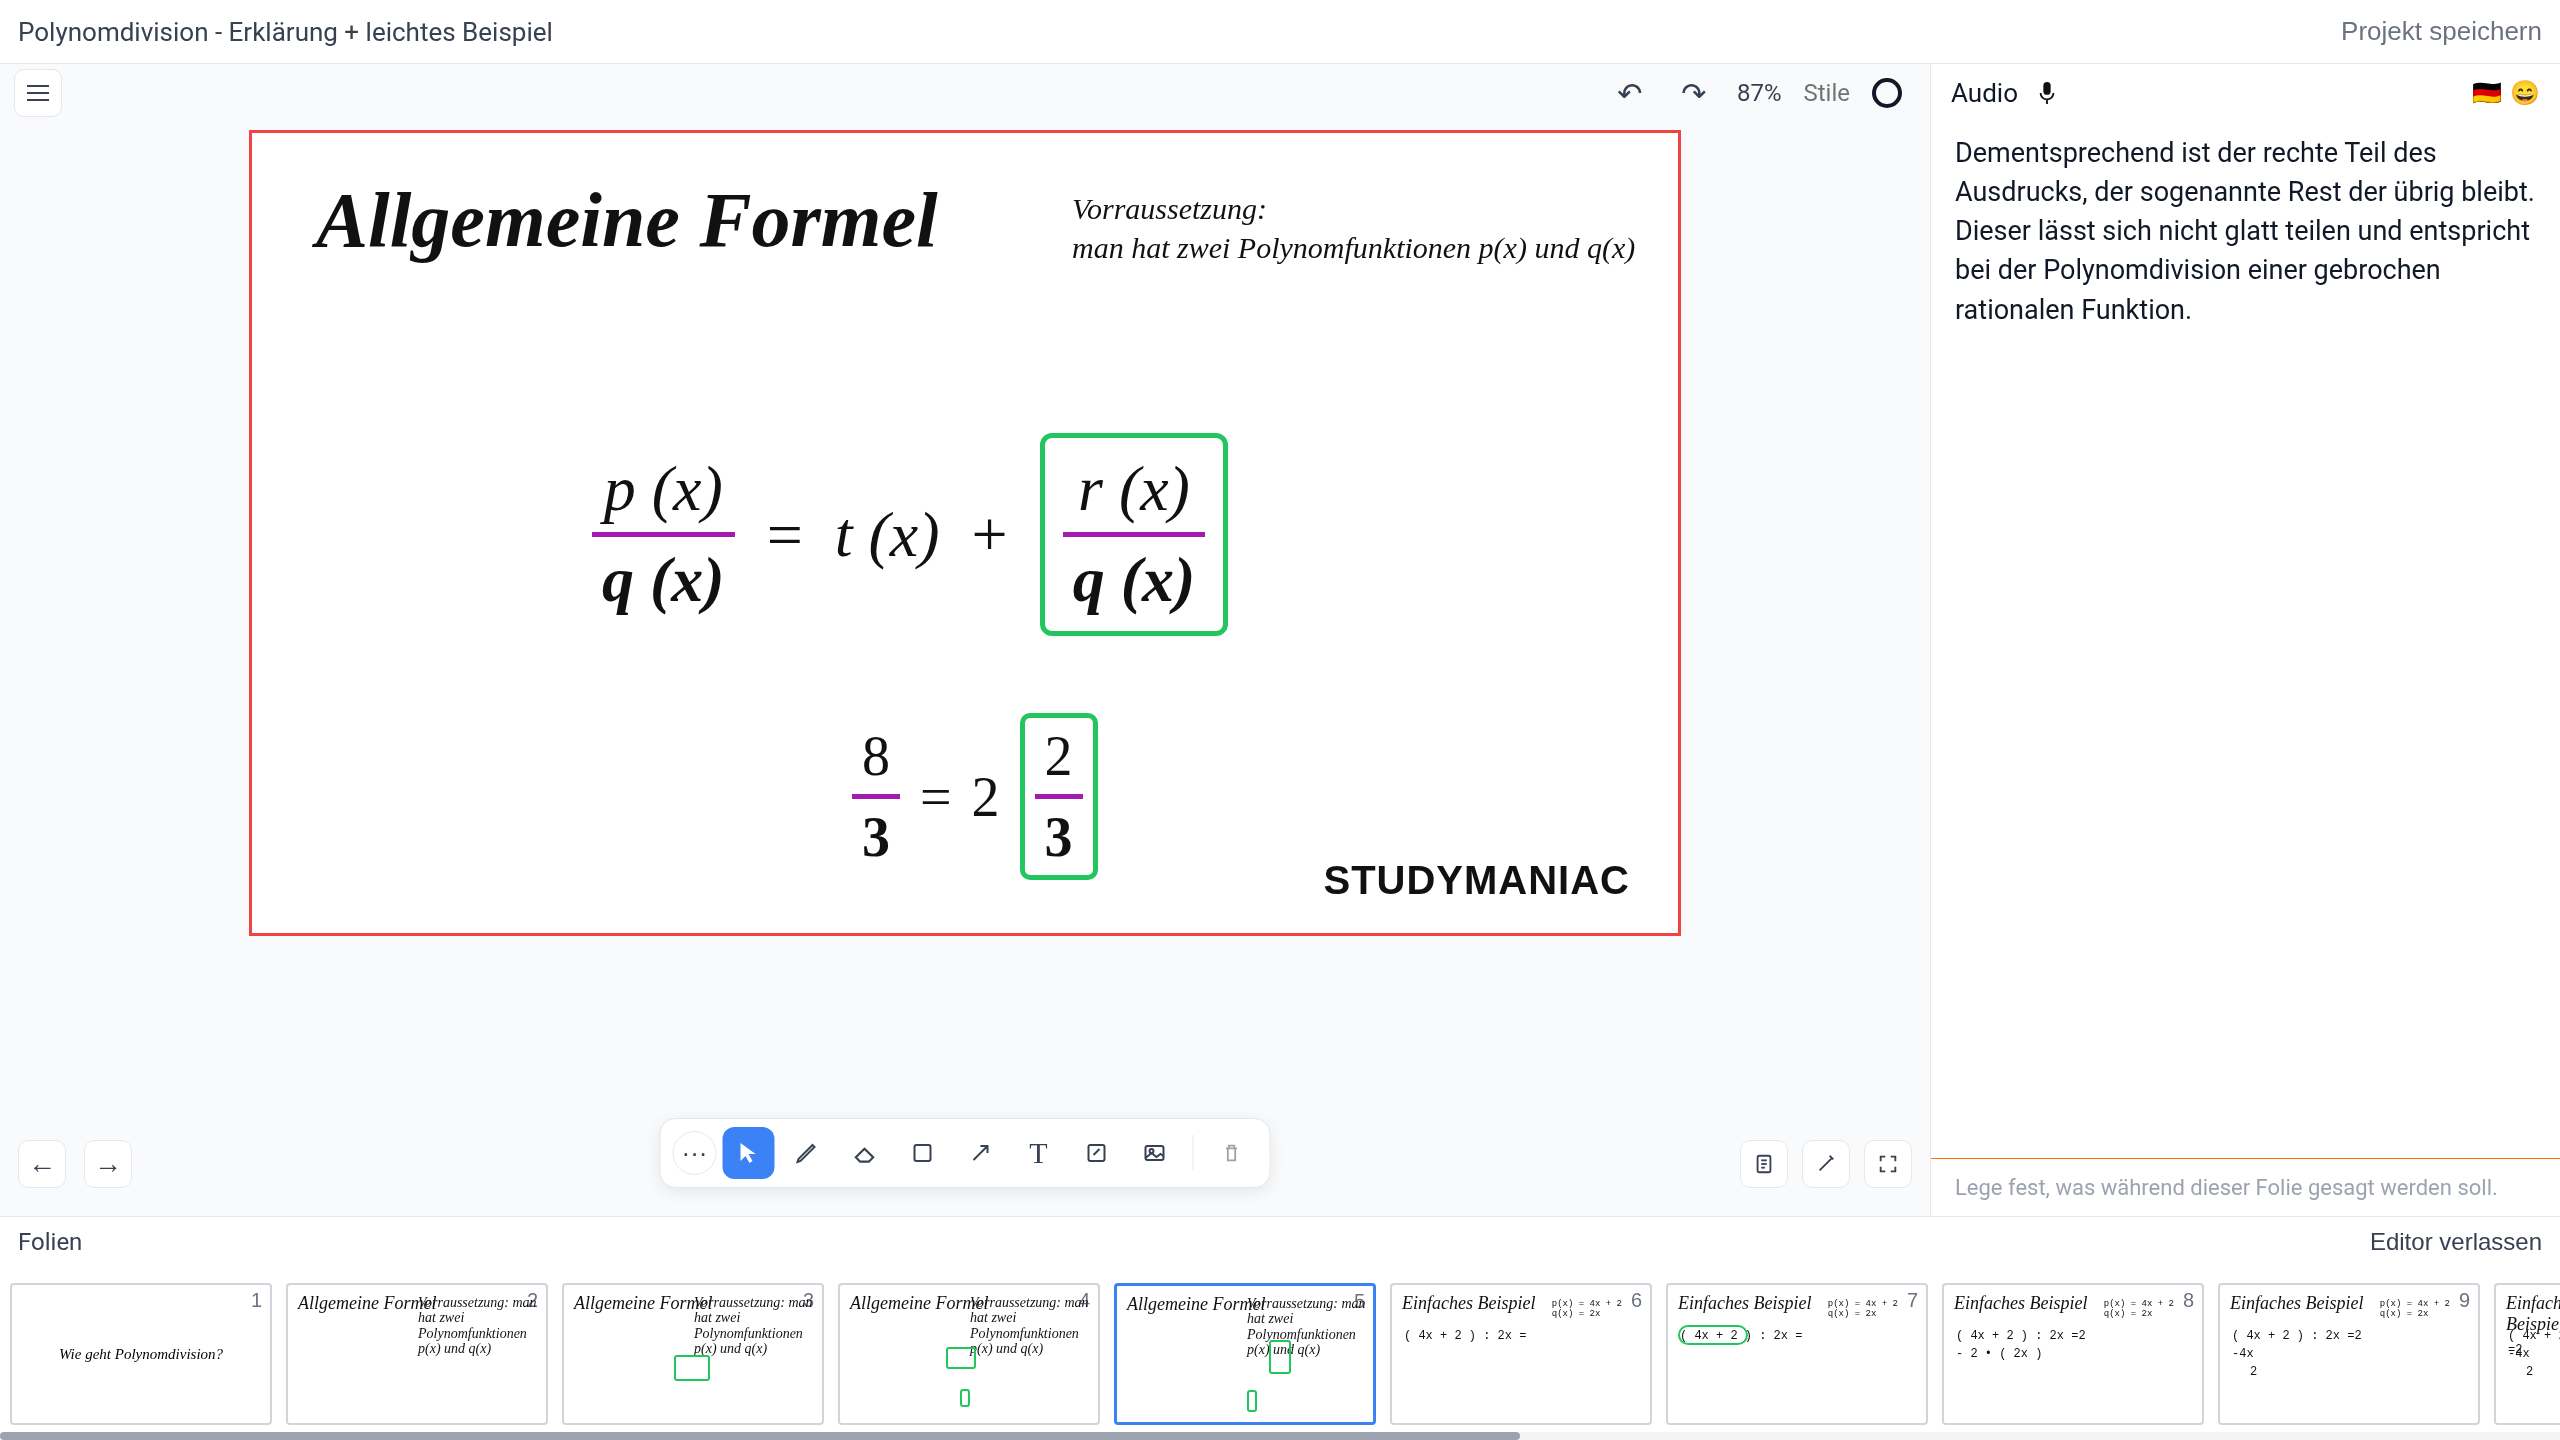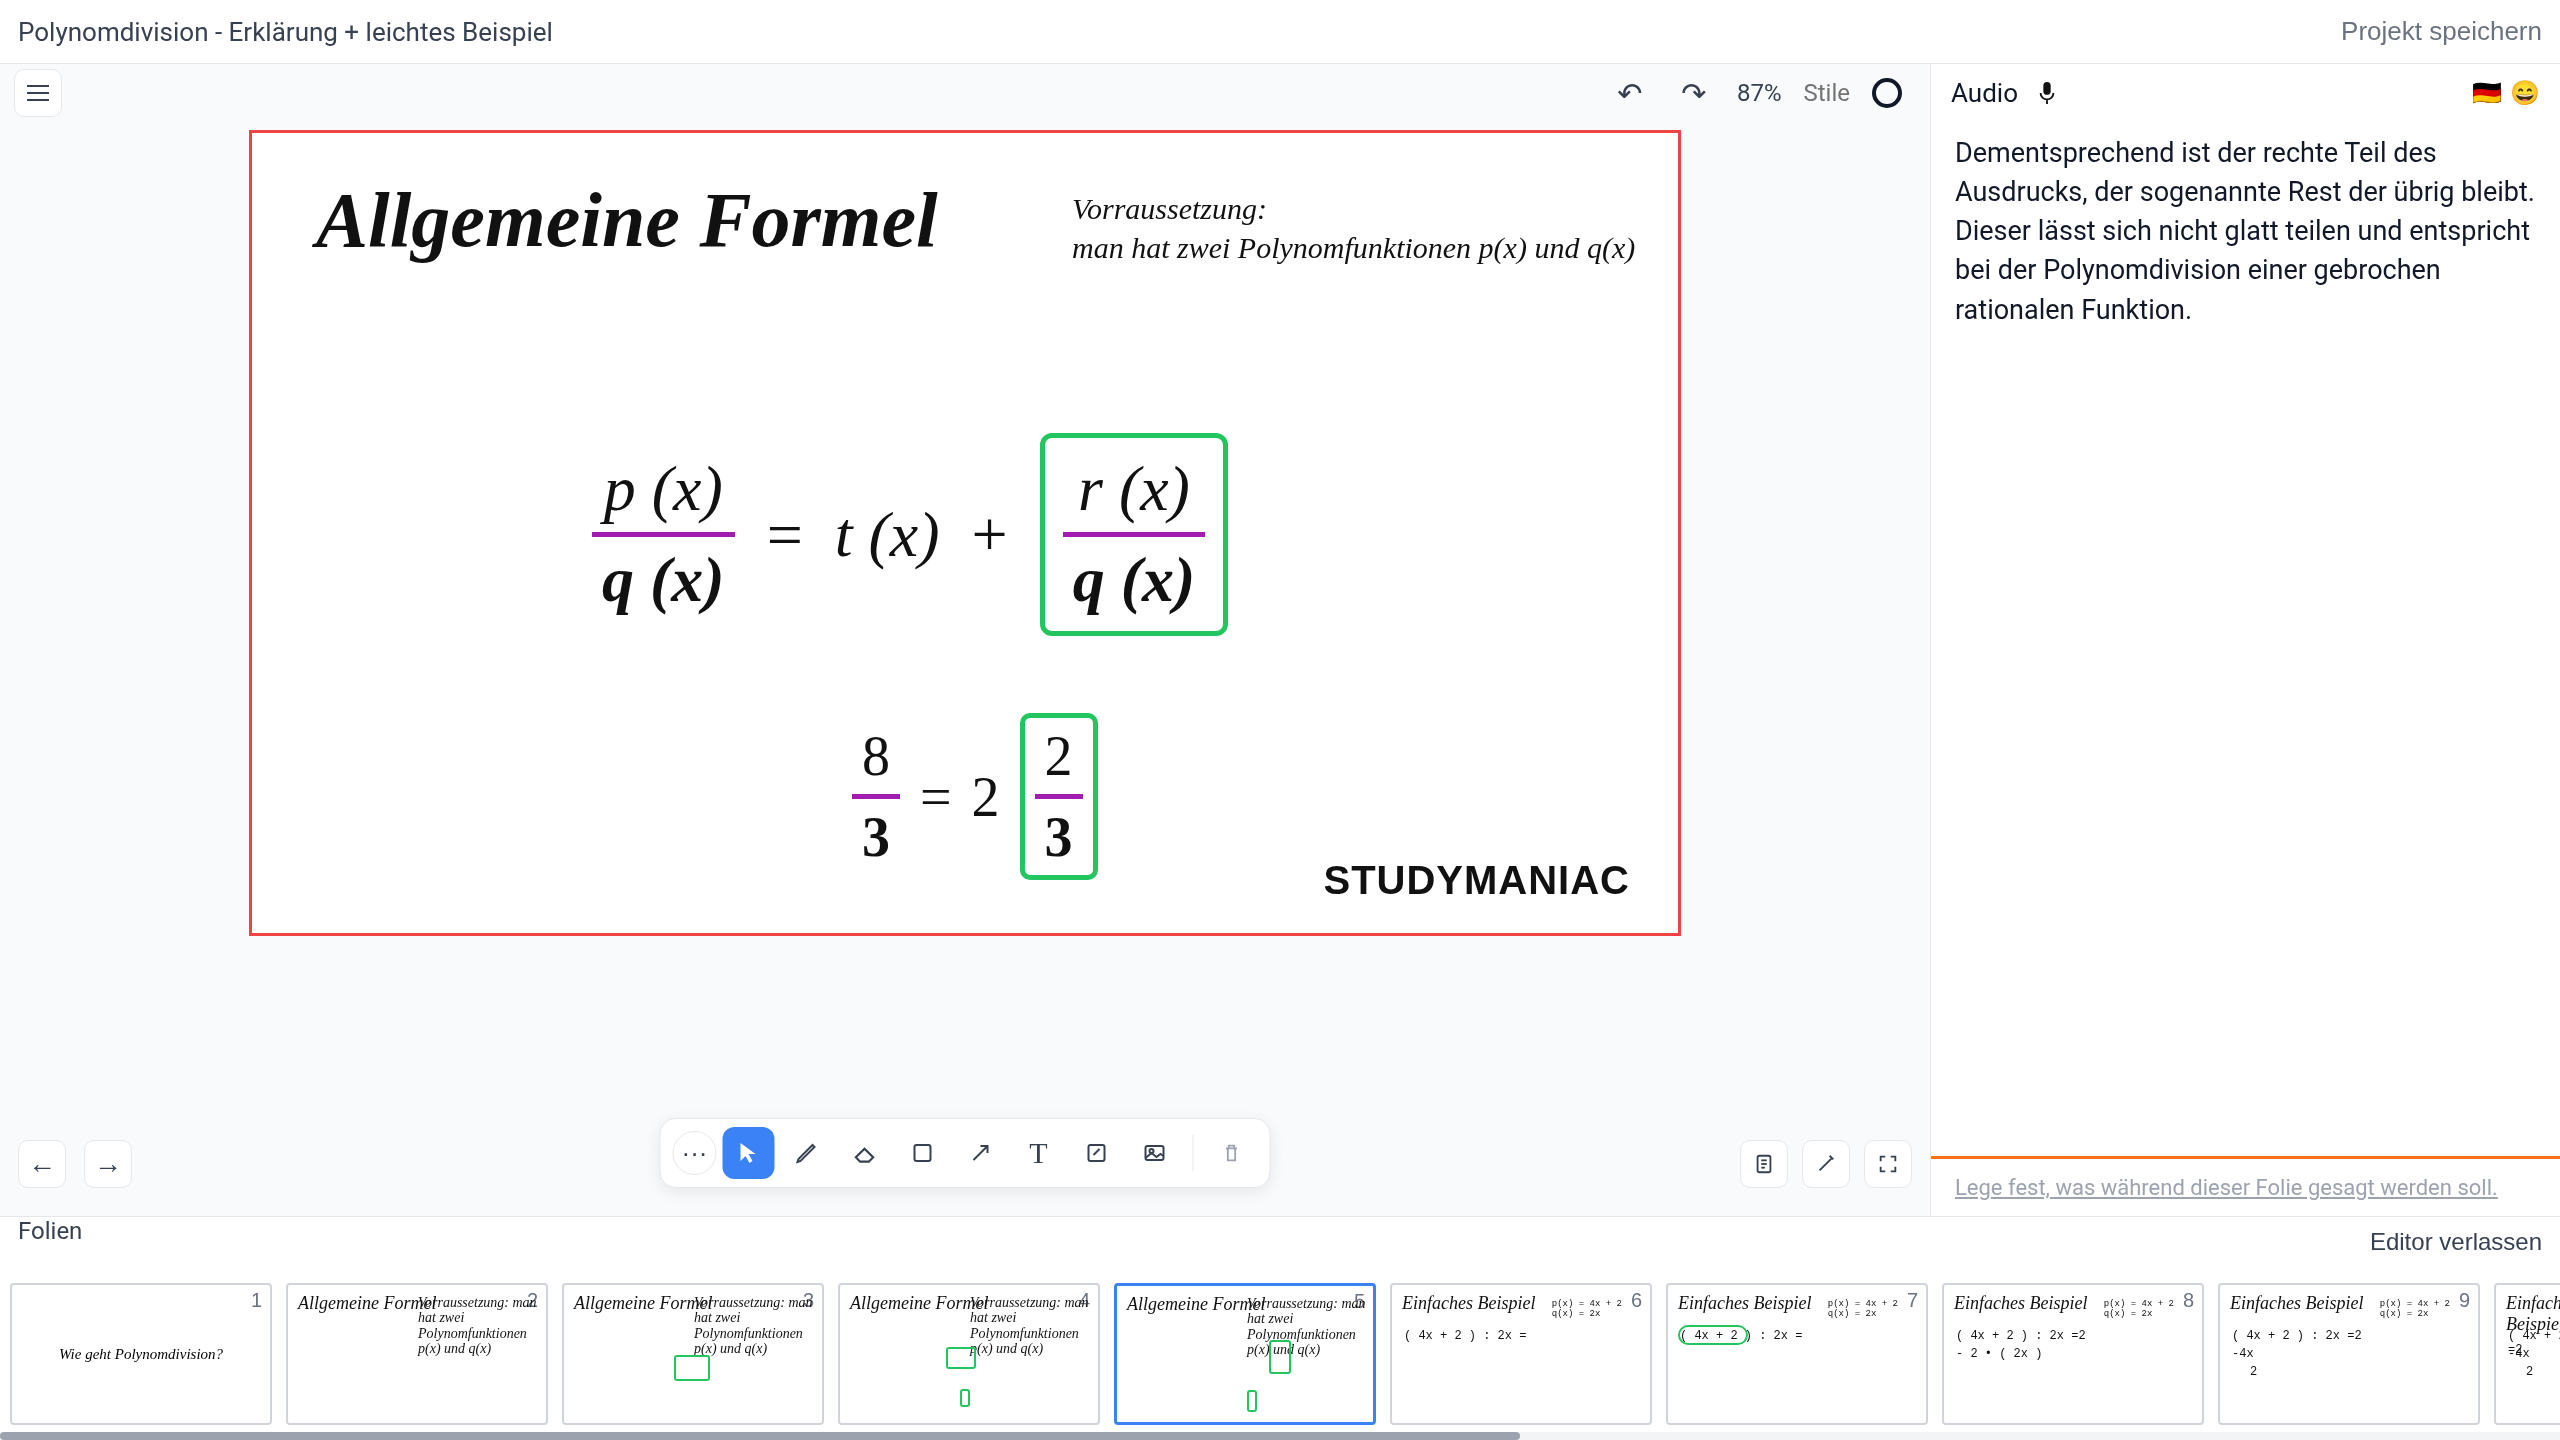--- a/index.html
+++ b/index.html
@@ -58,24 +58,24 @@
 .canvas-bottom-right { position: absolute; bottom: 28px; right: 18px; display: flex; gap: 14px; }
 .sq-btn { width: 48px; height: 48px; background: #fff; border: 1px solid #e5e7eb; border-radius: 10px; cursor: pointer; display: flex; align-items: center; justify-content: center; font-size: 24px; color: #374151; }
 
 
 .audio-header { height: 58px; display: flex; align-items: center; justify-content: space-between; padding: 0 20px; border-bottom: 1px solid transparent; }
 .audio-header-left { display: flex; align-items: center; gap: 18px; }
 .audio-label { font-size: 26px; color: #111827; }
 .mic-icon { font-size: 24px; color: #111827; }
 .audio-flags { display: flex; gap: 8px; font-size: 24px; }
 .audio-text { padding: 12px 24px; font-size: 27px; line-height: 1.45; color: #111827; flex: 1; }
-.audio-hint { padding: 16px 24px; font-size: 22px; color: #9ca3af; border-top: 3px solid #f97316; text-decoration: underline; }
-
-
-.footer-row { height: 50px; border-top: 1px solid #e5e7eb; display: flex; justify-content: space-between; padding: 0 18px; }
+.audio-hint { padding: 16px 24px; font-size: 22px; color: #9ca3af; border-top: 1px solid #f97316; }
+
+
+.footer-row { height: 50px; border-top: 1px solid #e5e7eb; display: flex; align-items: center; justify-content: space-between; padding: 0 18px; }
 .folien-label { font-size: 24px; color: #374151; }
 .exit-editor { font-size: 24px; color: #374151; background: none; border: none; cursor: pointer; }
 
 
 .thumbs-strip { height: 166px; background: #fff; display: flex; align-items: center; gap: 14px; padding: 10px 10px 0; overflow-x: auto; }
 .thumb { width: 262px; height: 142px; border: 2px solid #d1d5db; border-radius: 4px; background: #fff; position: relative; flex-shrink: 0; cursor: pointer; padding: 8px 10px; font-family: "Brush Script MT", cursive; font-style: italic; }
 .thumb.selected { border: 3px solid #3b82f6; }
 .thumb-num { position: absolute; top: 4px; right: 8px; font-family: -apple-system, sans-serif; font-style: normal; font-size: 20px; color: #6b7280; }
 .thumb-title { font-size: 18px; color: #111; }
 .thumb-sub { position: absolute; top: 10px; left: 130px; font-size: 14px; color: #111; line-height: 1.1; }

